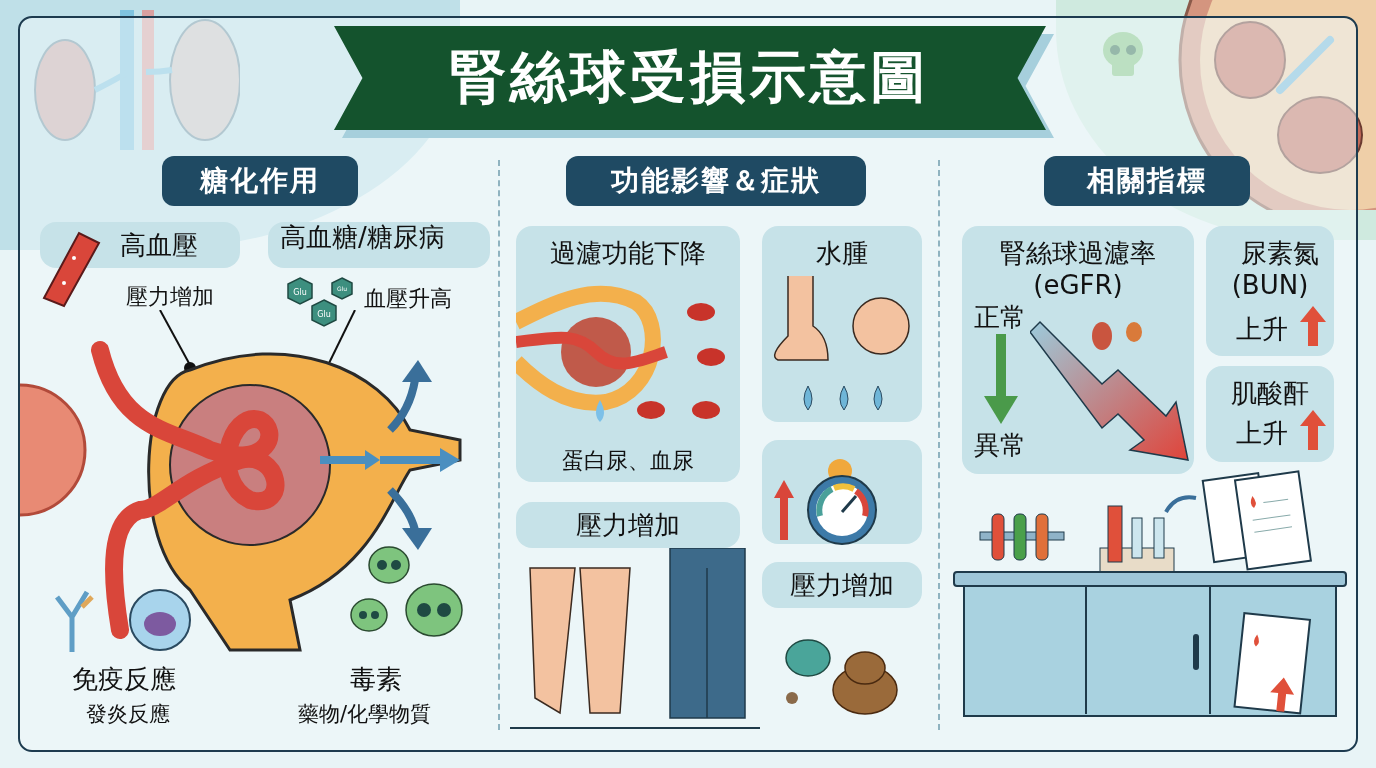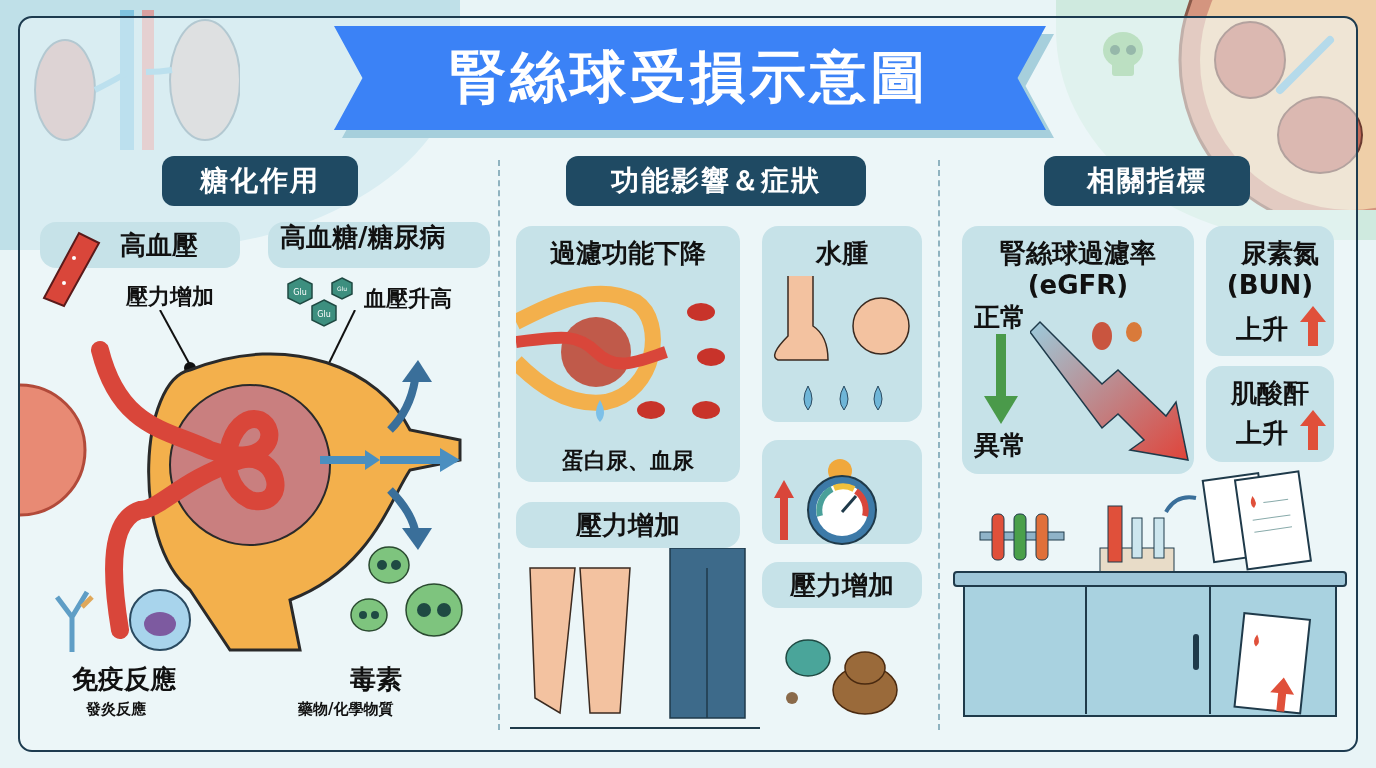--- a/index.html
+++ b/index.html
@@ -20,21 +20,21 @@
   }
   .frame {
     position: absolute; left: 18px; top: 16px; width: 1340px; height: 736px;
     border: 2px solid #1d3b4f; border-radius: 14px;
     background: rgba(238, 248, 250, 0.55);
   }
   .deco { position: absolute; }
   
   .banner {
     position: absolute; left: 334px; top: 26px; width: 712px; height: 104px;
-    background: #3b82f6;
+    background: #14532d;
     clip-path: polygon(0 0, 100% 0, 96% 50%, 100% 100%, 0 100%, 4% 50%);
     display: flex; align-items: center; justify-content: center;
     box-shadow: 0 6px 0 #9cc6d4;
   }
   .banner-shadow {
     position: absolute; left: 342px; top: 34px; width: 712px; height: 104px;
     background: #a6cfdc;
     clip-path: polygon(0 0, 100% 0, 96% 50%, 100% 100%, 0 100%, 4% 50%);
   }
   .banner h1 {
@@ -46,24 +46,24 @@
     display: flex; align-items: center; justify-content: center;
     letter-spacing: 2px;
   }
   .divider {
     position: absolute; top: 160px; width: 0; height: 570px;
     border-left: 2px dashed #8fb3c0;
   }
   .card {
     position: absolute; background: #c6e2e8; border-radius: 16px;
   }
-  .label { position: absolute; font-weight: bold; white-space: nowrap; }
+  .label { position: absolute; font-weight: normal; white-space: nowrap; }
   .lbl-lg { font-size: 26px; }
   .lbl-md { font-size: 22px; }
-  .lbl-sm { font-size: 15px; }
+  .lbl-sm { font-size: 21px; }
   .center { text-align: center; }
   svg { display: block; }
 </style>
 </head>
 <body>
 
 <div class="bg-blob-left"></div>
 <div class="bg-blob-right"></div>
 
 <svg class="deco" style="left:20px;top:10px" width="220" height="140">

